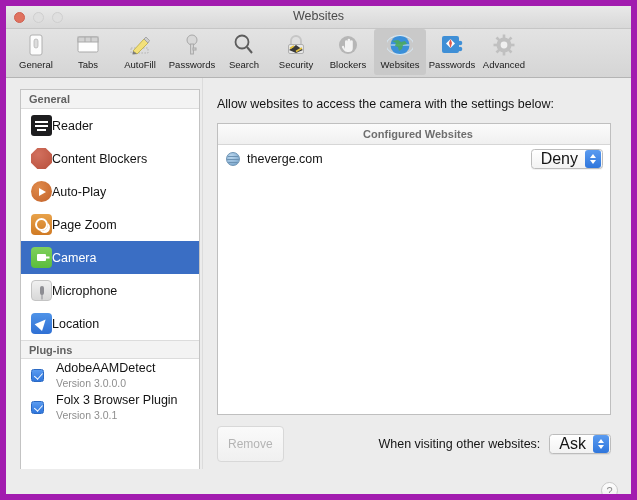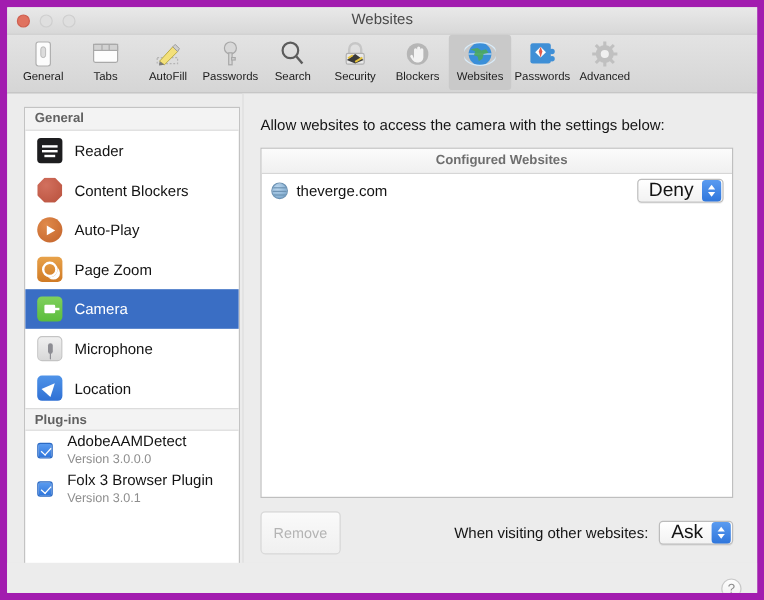--- a/index.html
+++ b/index.html
@@ -115,21 +115,20 @@
     display: flex;
     align-items: center;
     padding-left: 10px;
     box-sizing: border-box;
   }
   .side-row.selected { background: #3a6ec4; }
   .side-row.selected .side-label { color: #ffffff; }
   .side-label {
     font-size: 12.5px;
     color: #131313;
-    margin-left: 10px;
   }
   .sicon { width: 21px; height: 21px; flex: 0 0 21px; position: relative; }
 
   
   .ic-reader {
     background: #1d1d1f; border-radius: 3px;
     display: flex; flex-direction: column; justify-content: center;
     align-items: center; gap: 2px;
   }
   .ic-reader i { display:block; width: 13px; height: 2px; background:#fff; }

